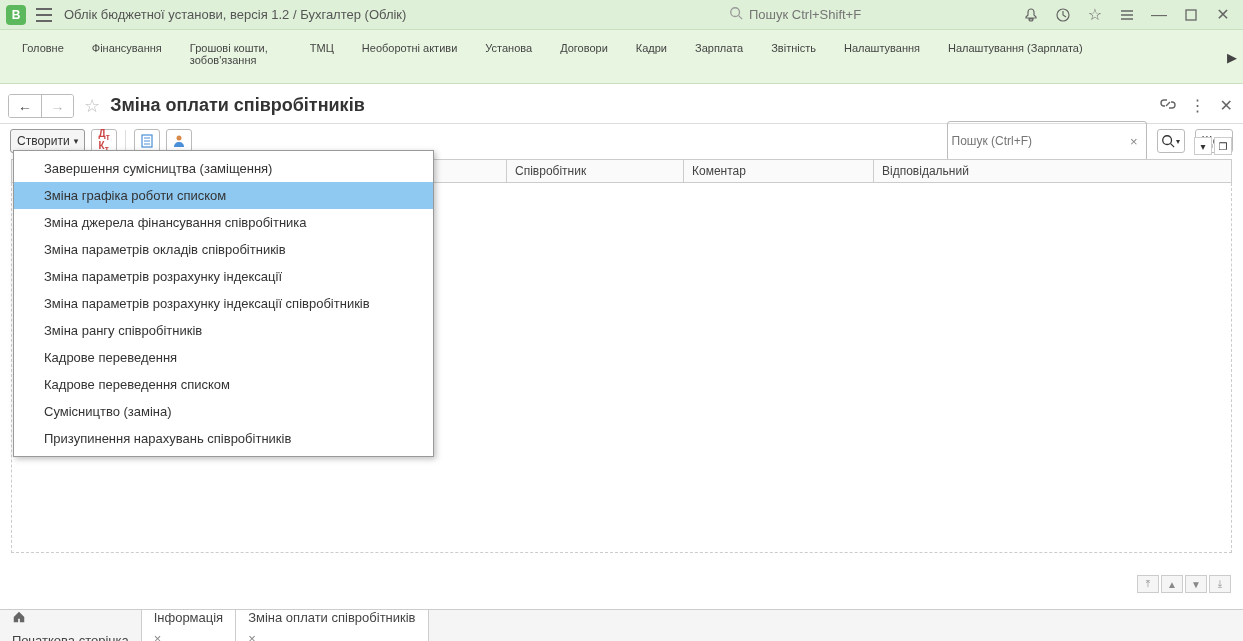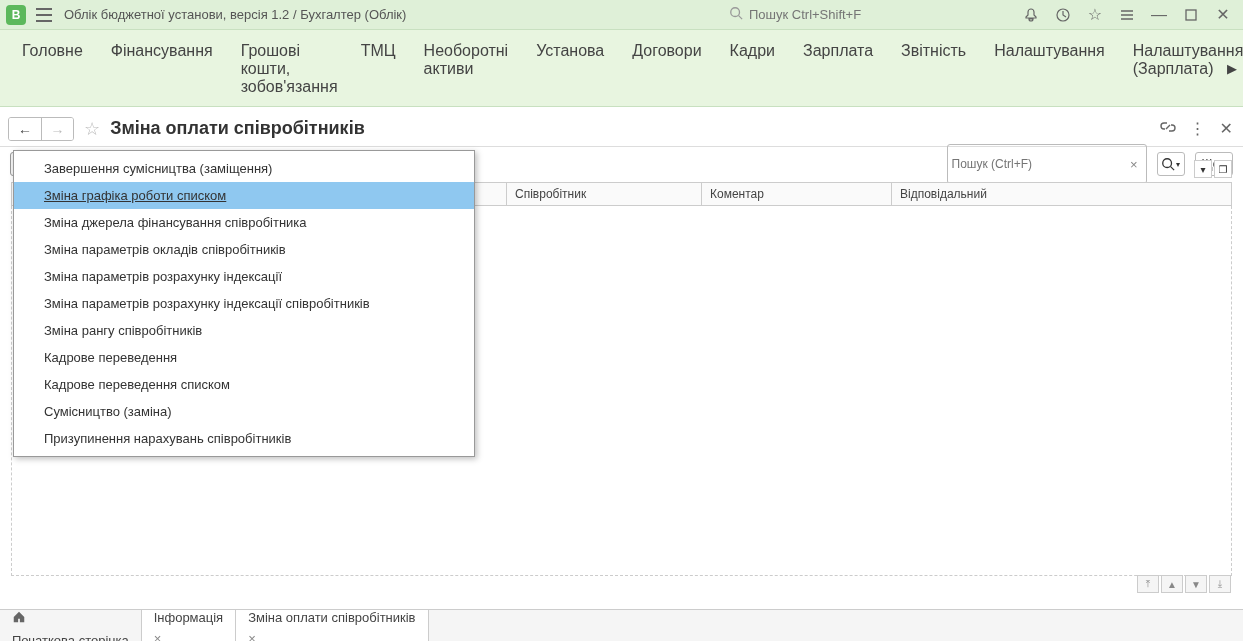--- a/index.html
+++ b/index.html
@@ -12,21 +12,21 @@
 .hamburger-icon span { height: 2px; background: #666; }
 .app-title { flex: 0 0 auto; color: #555; }
 .spacer { flex: 1; }
 .search-box-top { display: flex; align-items: center; width: 280px; color: #999; padding: 0 4px; }
 .search-box-top input { border: none; background: transparent; outline: none; width: 100%; color: #701a75; font-size: 13px; }
 .sys-icons { display: flex; align-items: center; gap: 4px; margin-left: 12px; }
 .sys-icon { width: 28px; height: 28px; display: flex; align-items: center; justify-content: center; color: #666; cursor: pointer; font-size: 16px; }
 
 
 .main-menu { background: #e8f5e0; border-bottom: 1px solid #c8e0c0; display: flex; align-items: flex-start; padding: 0 8px; position: relative; min-height: 54px; }
-.menu-item { padding: 12px 14px 10px; color: #444; cursor: pointer; font-size: 16px; }
+.menu-item { padding: 12px 14px 10px; color: #444; cursor: pointer; font-size: 11px; }
 .menu-arrow { position: absolute; right: 6px; top: 50%; transform: translateY(-50%); color: #444; cursor: pointer; }
 
 
 .page-header { height: 36px; display: flex; align-items: center; padding: 4px 10px 4px 8px; border-bottom: 1px solid #ddd; margin-top: 4px; }
 .nav-btns { display: flex; border: 1px solid #bbb; border-radius: 3px; overflow: hidden; }
 .nav-btn { width: 32px; height: 22px; display: flex; align-items: center; justify-content: center; background: #fff; cursor: pointer; font-size: 14px; color: #444; }
 .nav-btn + .nav-btn { border-left: 1px solid #bbb; color: #bbb; }
 .star-icon { margin: 0 10px; color: #bbb; font-size: 18px; cursor: pointer; }
 .page-title { font-size: 18px; font-weight: bold; color: #333; }
 .header-right { margin-left: auto; display: flex; align-items: center; gap: 14px; }
@@ -47,23 +47,23 @@
 
 
 .table-area { position: relative; margin: 0 10px; border: 1px solid transparent;}
 .table-top-icons { position: absolute; right: 0; top: -22px; display: flex; gap: 2px;}
 .table-top-icon { width: 18px; height: 18px; border: 1px solid #ccc; display: flex; align-items: center; justify-content: center; font-size: 10px; cursor: pointer; background: #fff; }
 table { width: 100%; border-collapse: collapse; }
 th { text-align: left; font-weight: normal; color: #444; padding: 4px 8px; border: 1px solid #ccc; background: #fafafa; font-size: 12px; height: 22px; }
 .table-body-area { height: 370px; border: 1px dashed #ccc; border-top: none; background: #fff;}
 
 
-.dropdown { position: absolute; left: 13px; top: 150px; width: 462px; background: #fff; border: 1px solid #999; box-shadow: 2px 2px 6px rgba(0,0,0,0.25); z-index: 100; padding: 4px 0; }
+.dropdown { position: absolute; left: 13px; top: 150px; width: 421px; background: #fff; border: 1px solid #999; box-shadow: 2px 2px 6px rgba(0,0,0,0.25); z-index: 100; padding: 4px 0; }
 .dropdown-item { padding: 6px 30px; cursor: pointer; font-size: 13px; color: #333; }
-.dropdown-item:hover, .dropdown-item.hover { background: #8fc8f0; text-decoration: underline; }
+.dropdown-item:hover, .dropdown-item.hover { background: #8fc8f0; }
 
 
 .bottom-nav { position: absolute; right: 12px; bottom: 48px; display: flex; gap: 2px; }
 .bottom-nav-btn { width: 22px; height: 18px; border: 1px solid #ccc; background: #f5f5f5; display: flex; align-items: center; justify-content: center; font-size: 10px; color: #888; cursor: pointer; }
 
 
 .bottom-tabs { position: absolute; bottom: 0; left: 0; right: 0; height: 32px; background: #f5f5f5; border-top: 1px solid #ccc; display: flex; align-items: stretch; }
 .tab { display: flex; align-items: flex-start; padding: 0 12px; border-right: 1px solid #ccc; cursor: pointer; font-size: 13px; color: #444; gap: 6px; background: #fff; flex-direction: column;}
 .tab.home { background: #f5f5f5; }
 .tab.active { background: #fff; }
@@ -197,21 +197,21 @@
   <div class="table-top-icons">
     <div class="table-top-icon">▾</div>
     <div class="table-top-icon">❐</div>
   </div>
   <table>
     <thead>
       <tr>
         <th style="width:140px;">Дата</th>
         <th style="width:160px;">Номер</th>
         <th style="width:195px;">Установа</th>
-        <th style="width:195px;">Співробітник</th>
+        <th style="width:177px;">Співробітник</th>
         <th style="width:190px;">Коментар</th>
         <th>Відповідальний</th>
       </tr>
     </thead>
   </table>
   <div class="table-body-area"></div>
 </div>
 
 <div class="dropdown" id="dropdown">
     <div class="dropdown-item">Завершення сумісництва (заміщення)</div>

